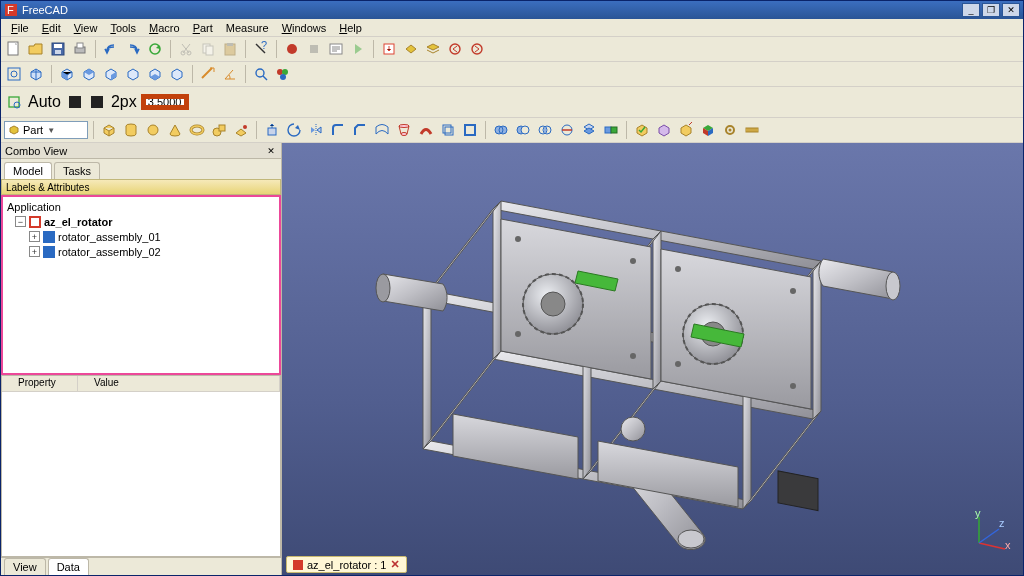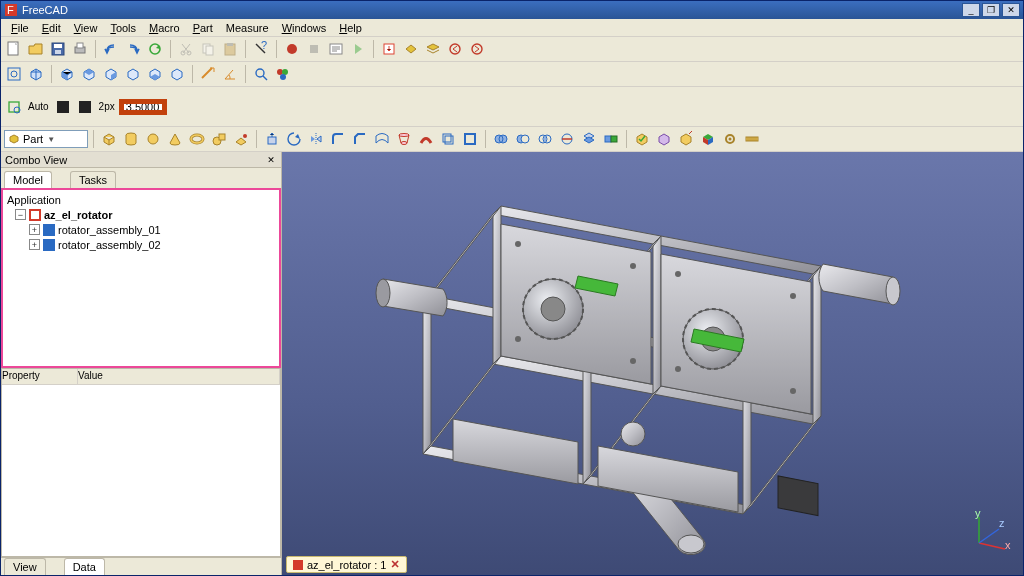--- a/index.html
+++ b/index.html
@@ -16,43 +16,43 @@
 .tb { width: 20px; height: 20px; display: flex; align-items: center; justify-content: center; border: 1px solid transparent; cursor: pointer; border-radius: 2px; }
 .sep { width: 1px; height: 18px; background: #bdb8a8; margin: 0 3px; }
 .combo { height: 18px; border: 1px solid #7f9db9; background: #fff; display: flex; align-items: center; padding: 0 3px; font-size: 11px; cursor: pointer; }
 .combo .arrow { margin-left: 4px; font-size: 8px; color: #555; }
 .smallinput { width: 38px; height: 16px; border: 5px solid #c2410c; background: #fff; padding: 0 2px; font-size: 11px; }
 .body { flex: 1; display: flex; min-height: 0; }
 .leftpanel { width: 281px; display: flex; flex-direction: column; border-right: 1px solid #bdb8a8; background: #ece9d8; }
 .panelhdr { height: 16px; background: #e3dfd2; border-bottom: 1px solid #bdb8a8; display: flex; align-items: center; padding: 0 4px; font-size: 10px; }
 .panelhdr .closebtn { margin-left:auto; width:12px; height:12px; font-size:9px; display:flex;align-items:center;justify-content:center; cursor:pointer; }
 .tabstrip { height: 20px; display: flex; align-items: flex-end; padding: 0 3px; background: #ece9d8; }
-.tab { padding: 2px 8px; border: 1px solid #bdb8a8; border-bottom: none; background: #ece9d8; margin-right: 18px; border-radius: 3px 3px 0 0; cursor: pointer; }
+.tab { padding: 2px 8px; border: 1px solid #bdb8a8; border-bottom: none; background: #ece9d8; margin-right: 2px; border-radius: 3px 3px 0 0; cursor: pointer; }
 .tab.active { background: #fff; }
 .subhdr { height: 16px; background: linear-gradient(#f6e9b9,#e8d477); border: 1px solid #c1b77a; padding: 0 4px; display: flex; align-items: center; font-size: 10px; }
 .treebox { background: #fff; border: 2px solid #ec4899; flex: 0 0 180px; overflow: auto; font-size: 11px; padding: 2px; }
 .treerow { display: flex; align-items: center; height: 15px; cursor: pointer; padding-left: 2px; }
 .tglyph { width: 11px; height: 11px; border: 1px solid #888; background: #fff; display: flex; align-items: center; justify-content: center; font-size: 9px; margin-right: 3px; color:#333; }
 .tr-ico { width: 12px; height: 12px; margin-right: 3px; display:flex;align-items:center;justify-content:center; }
 .propbox { background: #fff; border: 1px solid #bdb8a8; flex: 1; display: flex; flex-direction: column; }
 .prophdr { display: flex; height: 16px; border-bottom: 1px solid #d4d0c8; background: #ece9d8; }
-.prophdr div { padding: 1px 0; border-right: 1px solid #d4d0c8; font-size: 10px; }
+.prophdr div { padding: 1px 16px; border-right: 1px solid #d4d0c8; font-size: 10px; }
 .propbody { flex: 1; background: #fff; }
 .bottomtabs { height: 18px; display: flex; align-items: flex-end; padding: 0 3px; background: #ece9d8; border-top:1px solid #bdb8a8; }
 .viewport { flex: 1; position: relative; background: linear-gradient(#6a77ab 0%, #515e8f 60%, #3e4a75 100%); overflow: hidden; }
 .viewport-inner { position:absolute; inset:0; display:flex; align-items:center; justify-content:center; }
 .axis { position: absolute; right: 10px; bottom: 24px; width: 42px; height: 42px; }
 .doc-tabs { position: absolute; left: 4px; bottom: 2px; display: flex; align-items: center; }
 .doc-tab { background: #fff7d6; border: 1px solid #c9b96f; padding: 1px 6px; display: flex; align-items: center; gap: 4px; border-radius: 2px; font-size: 10px; justify-content: space-between; }
 .doc-tab .x { color: #b33; font-weight: bold; cursor: pointer; }
 .statusbar { height: 16px; background: #ece9d8; border-top: 1px solid #bdb8a8; display: flex; align-items: center; font-size: 10px; }
 .statusbar .cell { border-left: 1px solid #bdb8a8; padding: 0 6px; height: 100%; display: flex; align-items: center; }
 .statusbar .spacer { flex: 1; }
 svg { display:block; }
-.autolabel { font-size:10px; margin: 12px 2px; }
+.autolabel { font-size:16px; margin: 4px 2px; }
 </style>
 </head>
 <body>
 
 <div class="window">
   <div class="titlebar">
     <span class="icon">
       <svg width="12" height="12">
           <rect width="12" height="12" fill="#d43a2a"></rect>
           <text x="2" y="10" font-size="10" fill="#fff">F</text>
@@ -489,20 +489,21 @@
   <div class="body">
     <div class="leftpanel">
       <div class="panelhdr">
         <span>Combo View</span>
         <span class="closebtn">✕</span>
       </div>
       <div class="tabstrip">
         <div class="tab active">Model</div>
         <div class="tab">Tasks</div>
       </div>
+      <div class="subhdr">Labels &amp; Attributes</div>
       <div class="treebox">
         <div class="treerow">
           <span>Application</span>
         </div>
         <div class="treerow" style="padding-left:10px">
           <span class="tglyph">−</span>
           <span class="tr-ico">
               <svg width="12" height="12">
                 <rect width="12" height="12" fill="#d43a2a"></rect>
                 <rect x="2" y="2" width="8" height="8" fill="#fff"></rect>

